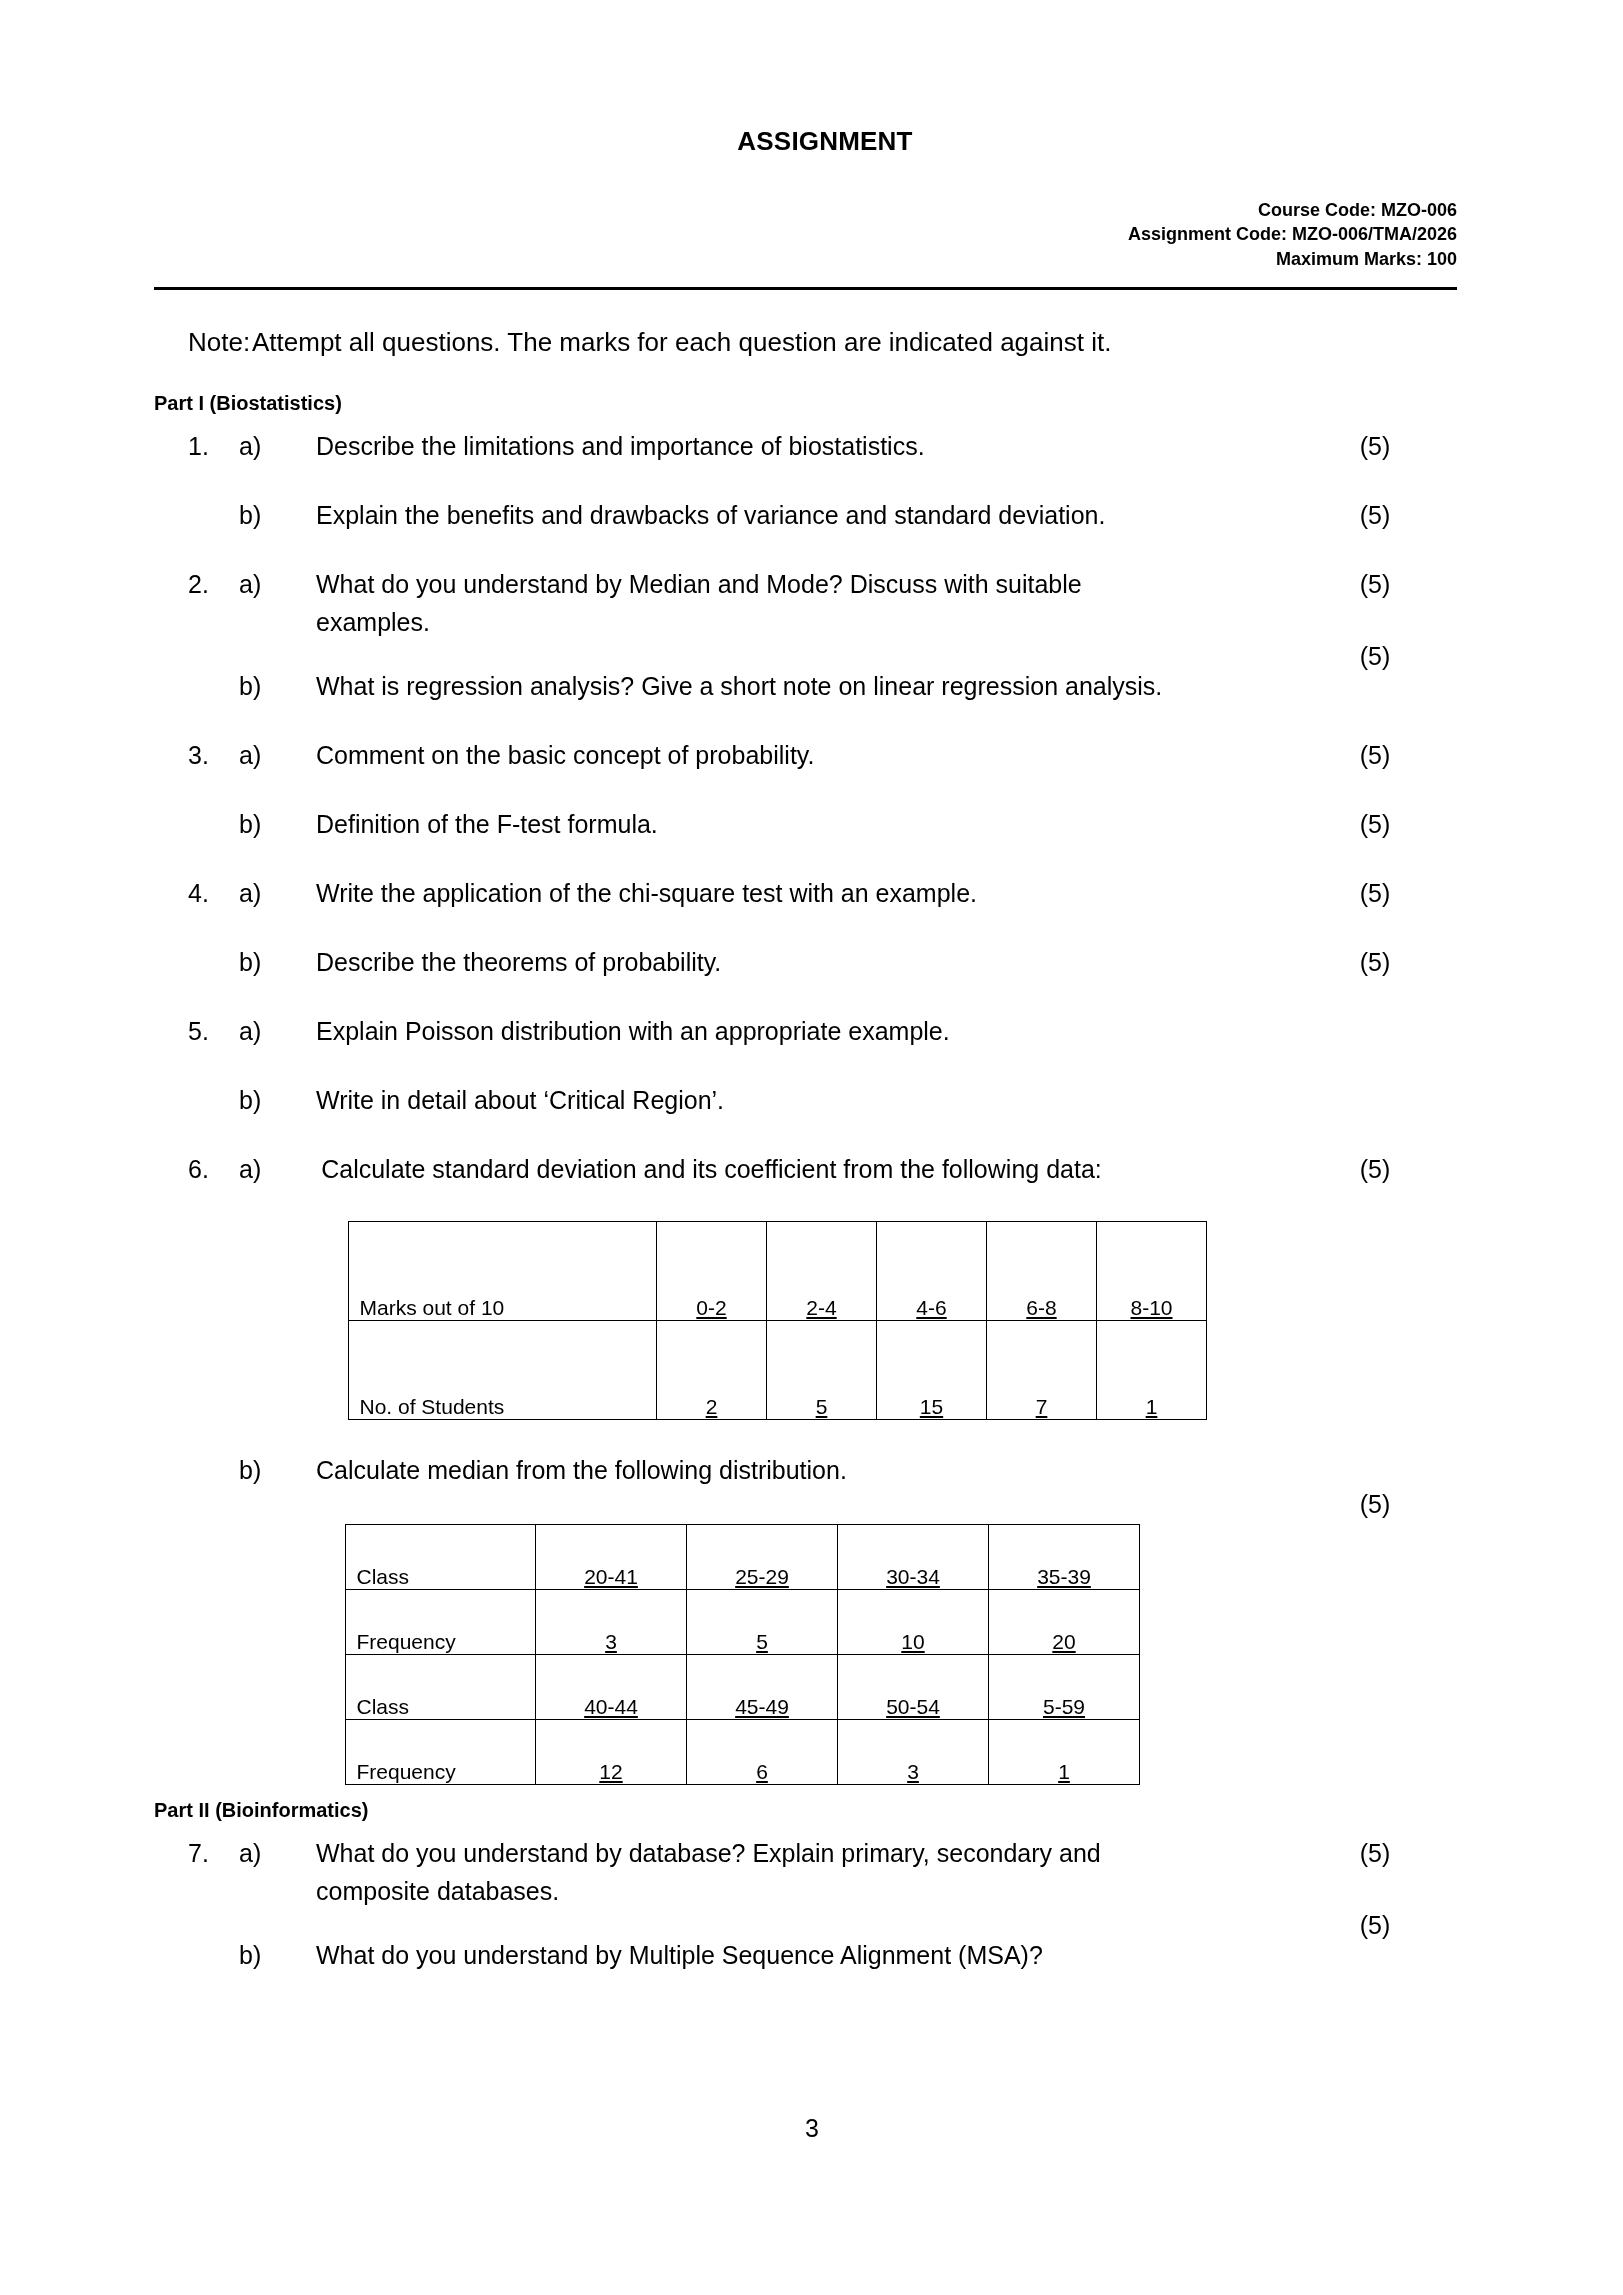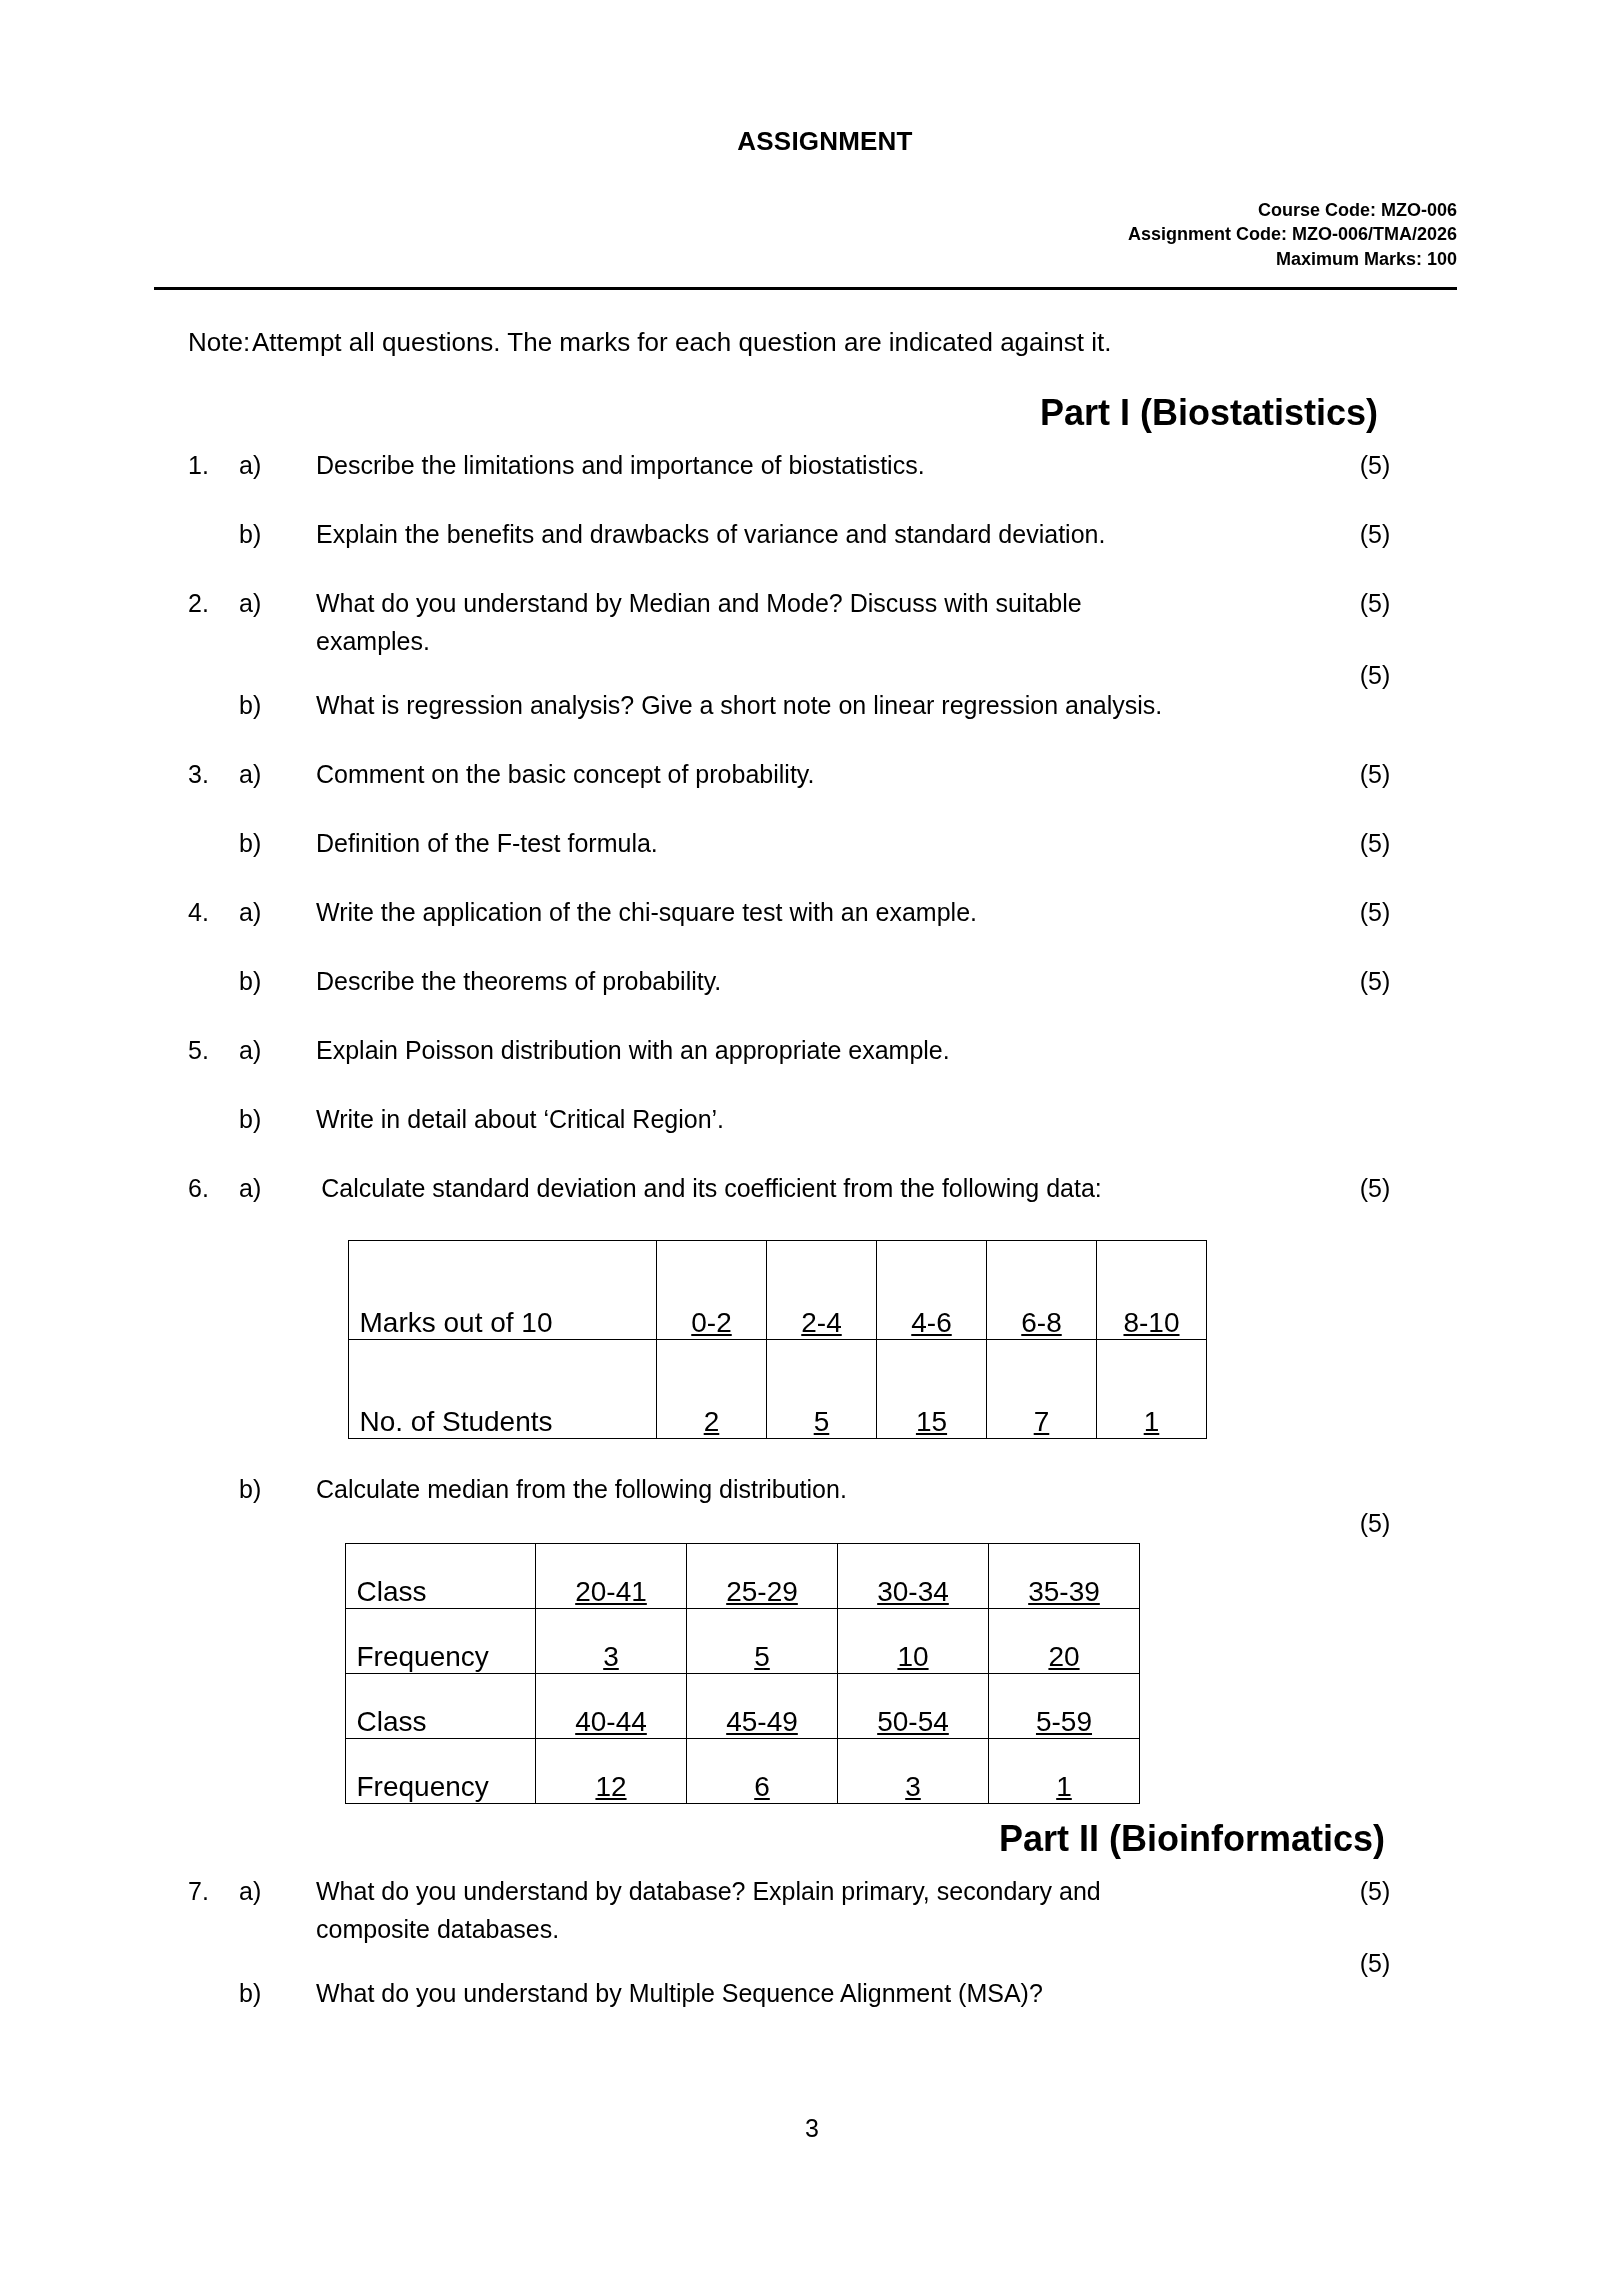--- a/index.html
+++ b/index.html
@@ -60,23 +60,23 @@
     margin-top: 37px;
     font-weight: normal;
     font-size: 26px;
     padding-left: 34px;
   }
   .note-label { width: 64px; flex: 0 0 64px; }
   .note-text { flex: 1 1 auto; }
 
   
   .part-heading {
-    text-align: right;
+    text-align: left;
     font-weight: bold;
-    font-size: 36px;
+    font-size: 20px;
     margin-top: 34px;
     padding-right: 79px;
   }
   .part-heading.part2 {
     margin-top: 14.4px;
     padding-right: 72px;
   }
 
   
   .qrow {
@@ -110,21 +110,21 @@
     font-size: 25px;
   }
   .q-marks.low2 { top: 34px; }
   .q-marks.neg  { top: -30px; }
 
   
   .tbl-wrap { position: relative; }
 
   table.dt {
     border-collapse: collapse;
-    font-size: 28px;
+    font-size: 21px;
     table-layout: fixed;
   }
   table.dt td {
     border: 1.3px solid #000;
     padding: 0 10.5px;
     vertical-align: bottom;
     white-space: nowrap;
   }
   table.dt td.lbl { text-align: left; }
   table.dt td.val { text-align: center; text-decoration: underline; }

